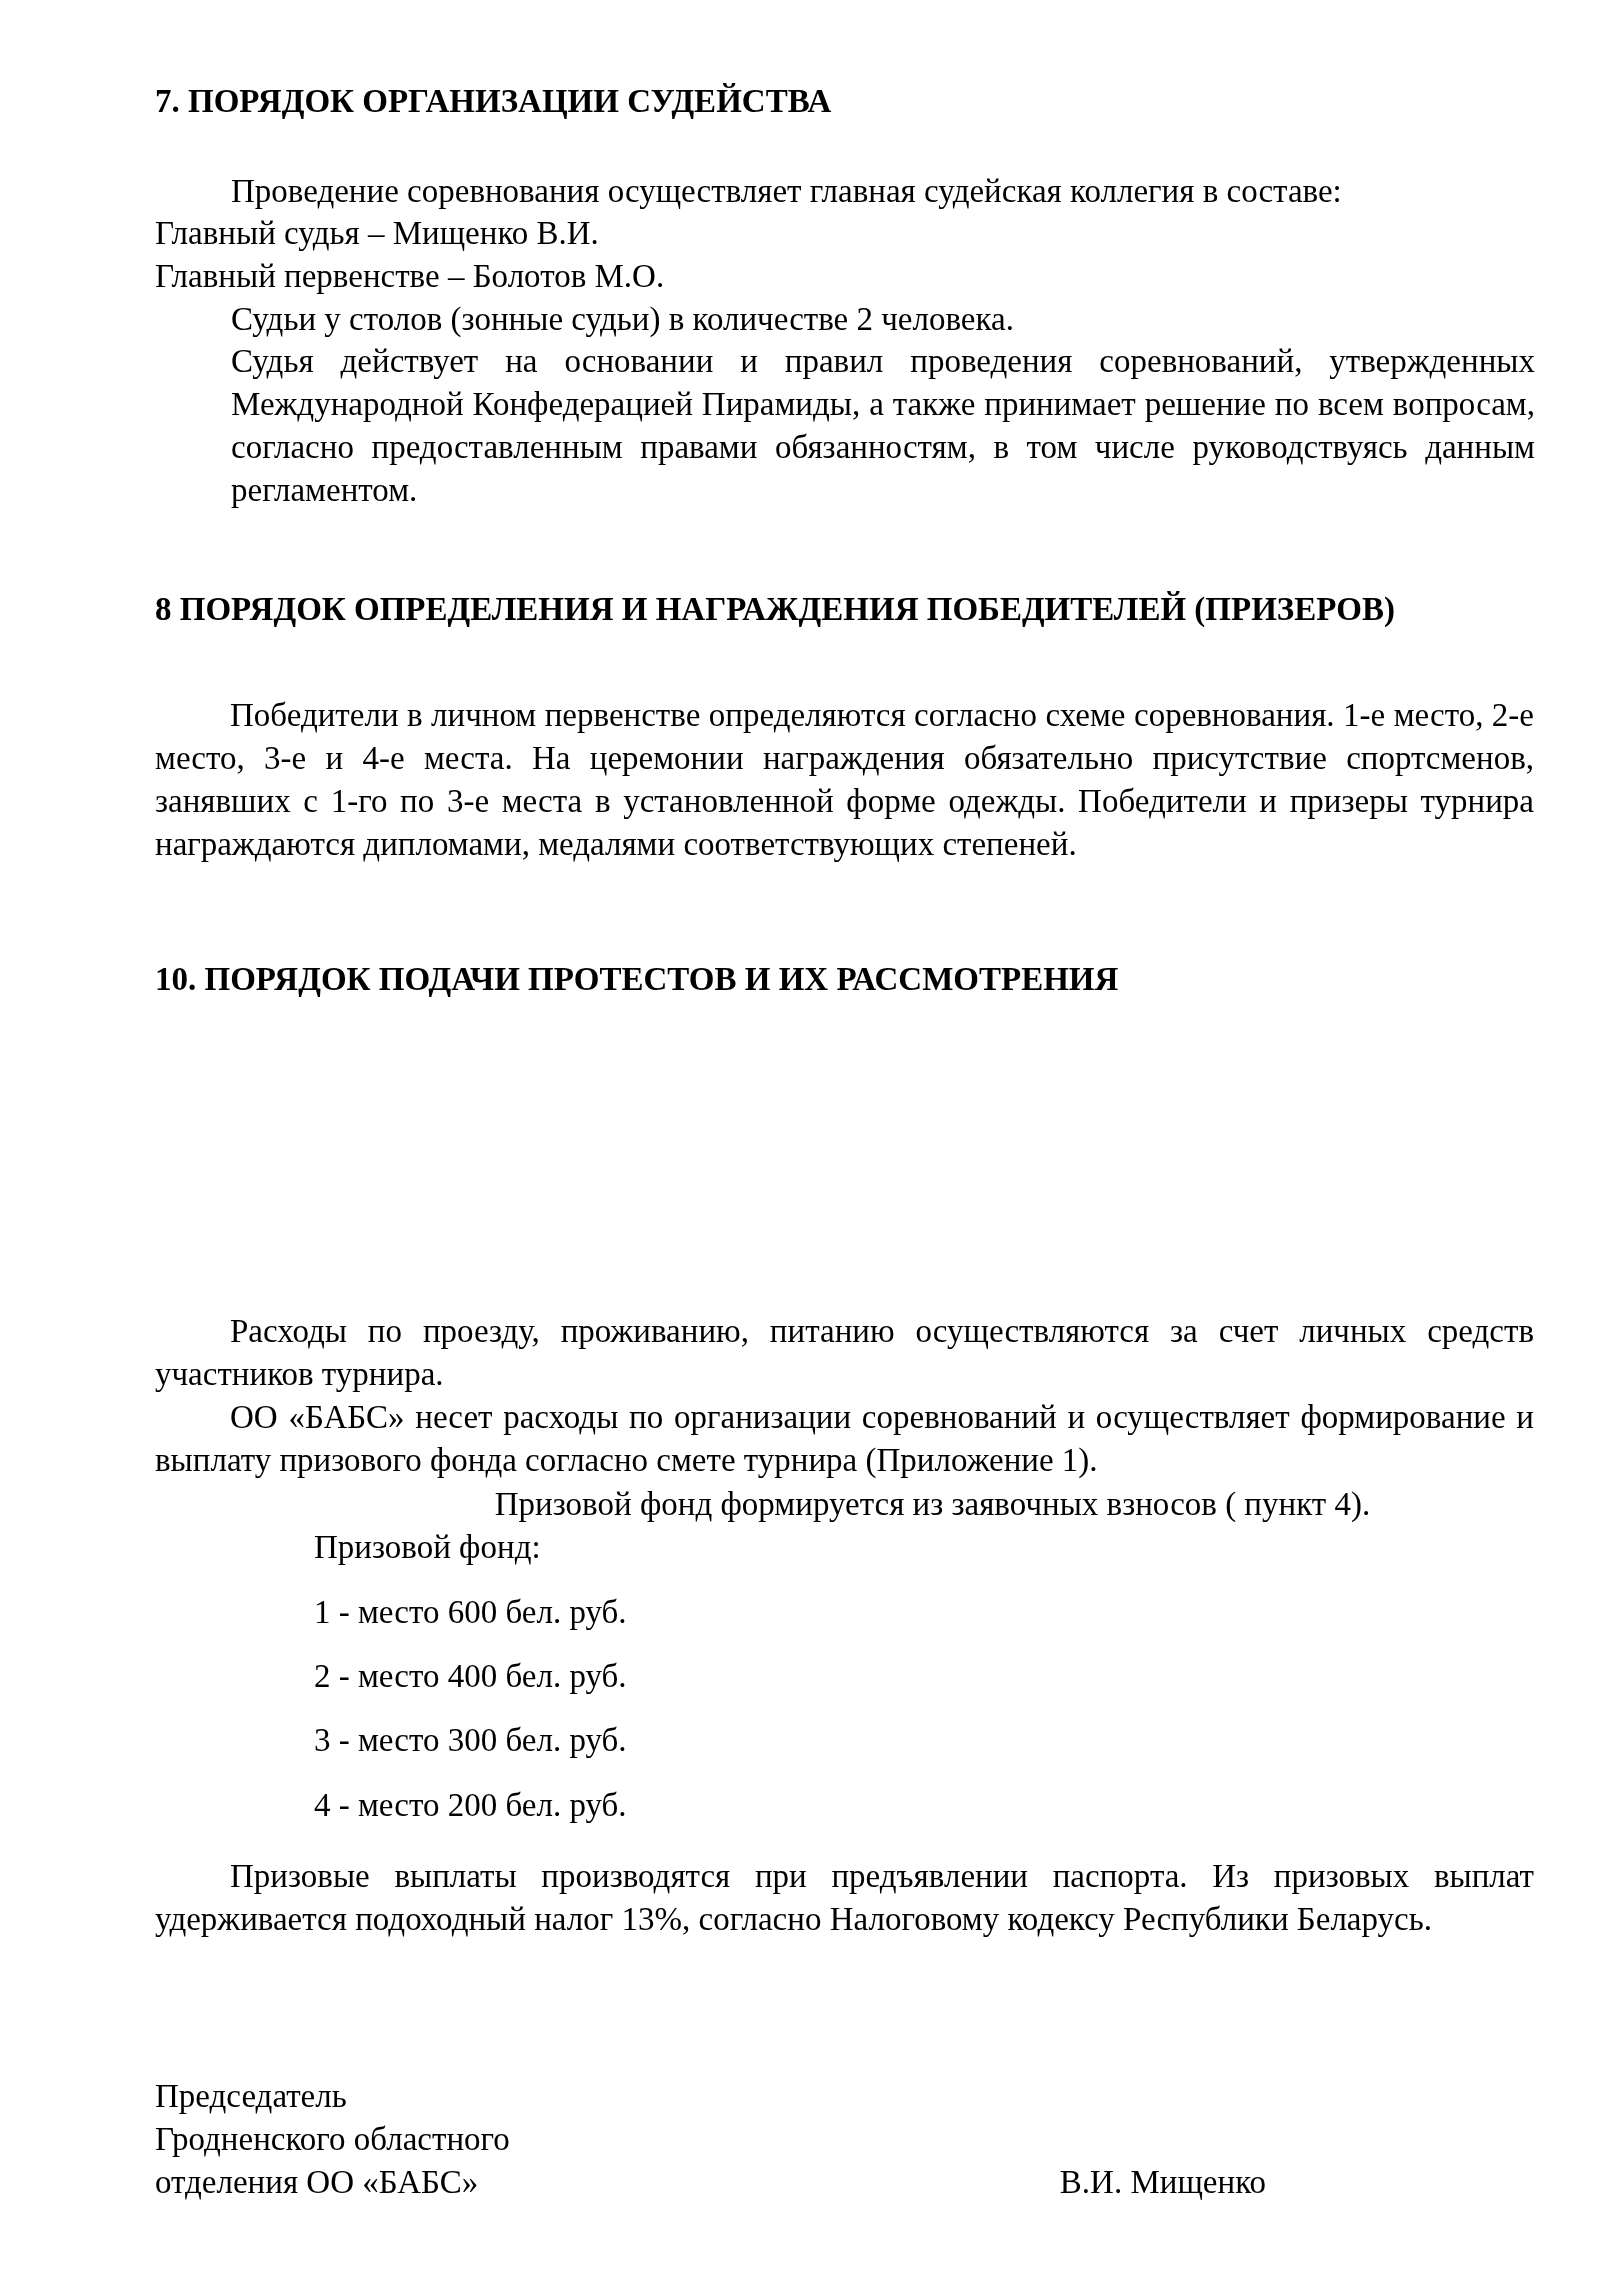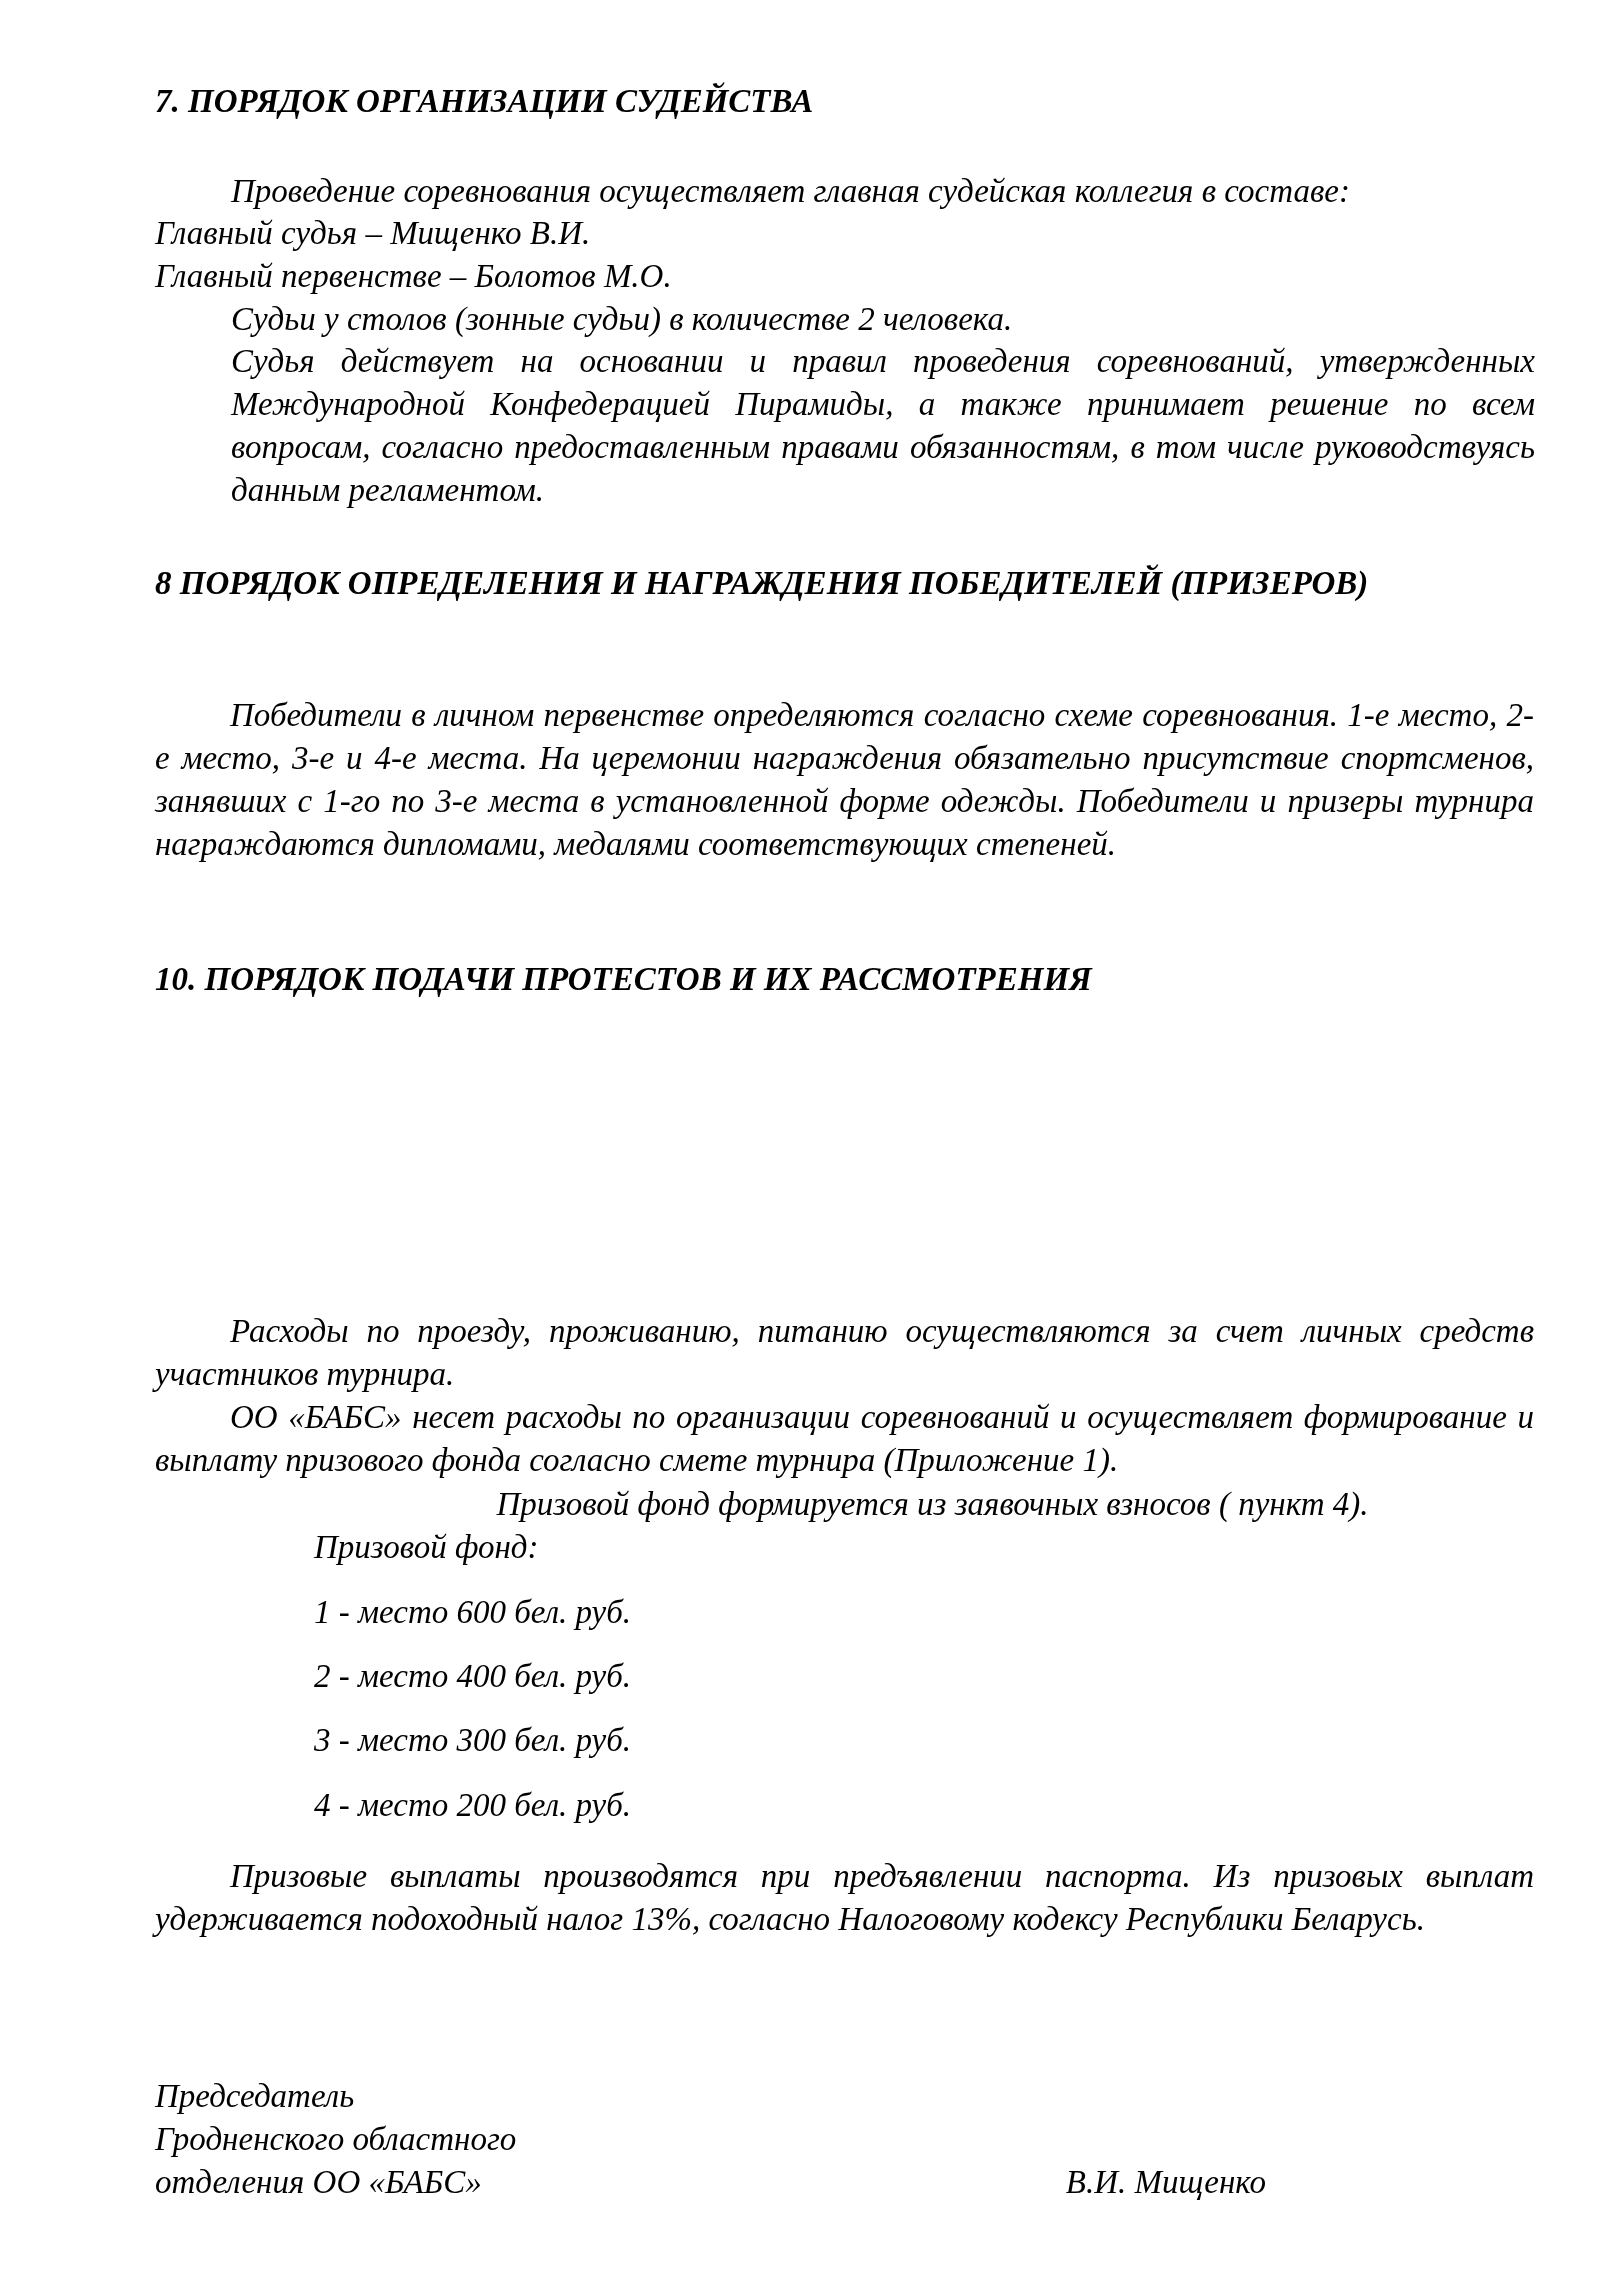--- a/index.html
+++ b/index.html
@@ -1,21 +1,21 @@
 <!DOCTYPE html>
 <html style="font-size:13.5px"><head>
   <meta charset="utf-8">
   <style>
     html, body { margin: 0; padding: 0; background: #ffffff; }
     body { width: 1622px; height: 2295px; position: relative; overflow: hidden; }
     .page {
       position: absolute; left: 0; top: 0; width: 1388px; height: 2295px;
       background: #ffffff; color: #000000;
       font-family: "Liberation Serif", "DejaVu Serif", serif;
-      font-size: 33px; line-height: 44px; font-style: italic;
+      font-size: 33px; line-height: 44px;
     }
     .abs { position: absolute; }
     .h { font-weight: bold; font-size: 33px; left: 155px; width: 1379px; }
     .line { left: 155px; width: 1379px; white-space: nowrap; }
     .ind { left: 231px; }
     .ind2 { left: 243px; }
     .ind3 { left: 314px; }
     .just-block { left: 155px; width: 1379px; text-align: justify; }
     .jb-ind { left: 231px; width: 1304px; text-align: justify; }
     .para { text-indent: 75px; }
@@ -27,21 +27,21 @@
 <div class="page">
 
   <div class="abs h" style="top:79px;">7. ПОРЯДОК ОРГАНИЗАЦИИ СУДЕЙСТВА</div>
 
   <div class="abs line ind" style="top:169px;">Проведение соревнования осуществляет главная судейская коллегия в составе:</div>
   <div class="abs line" style="top:211px;">Главный судья – Мищенко В.И.</div>
   <div class="abs line" style="top:254px;">Главный первенстве – Болотов М.О.</div>
   <div class="abs line ind" style="top:297px;">Судьи у столов (зонные судьи) в количестве 2 человека.</div>
   <div class="abs jb-ind" style="top:340px; line-height:43px;">Судья действует на основании и правил проведения соревнований, утвержденных Международной Конфедерацией Пирамиды, а также принимает решение по всем вопросам, согласно предоставленным правами обязанностям, в том числе руководствуясь данным регламентом.</div>
 
-  <div class="abs just-block" style="top:561px; font-weight:bold; line-height:44px;">8 ПОРЯДОК ОПРЕДЕЛЕНИЯ И НАГРАЖДЕНИЯ ПОБЕДИТЕЛЕЙ (ПРИЗЕРОВ)</div>
+  <div class="abs just-block" style="top:587px; font-weight:bold; line-height:44px;">8 ПОРЯДОК ОПРЕДЕЛЕНИЯ И НАГРАЖДЕНИЯ ПОБЕДИТЕЛЕЙ (ПРИЗЕРОВ)</div>
   <div class="abs just-block para" style="top:694px; line-height:43px;">Победители в личном первенстве определяются согласно схеме соревнования. 1-е место, 2-е место, 3-е и 4-е места. На церемонии награждения обязательно присутствие спортсменов, занявших с 1-го по 3-е места в установленной форме одежды. Победители и призеры турнира награждаются дипломами, медалями соответствующих степеней.</div>
 
   <div class="abs h" style="top:957px;">10. ПОРЯДОК ПОДАЧИ ПРОТЕСТОВ И ИХ РАССМОТРЕНИЯ</div>
 
   <div class="abs just-block para" style="top:1310px; line-height:43px;">Расходы по проезду, проживанию, питанию осуществляются за счет личных средств участников турнира.</div>
   <div class="abs just-block para" style="top:1396px; line-height:43px;">ОО «БАБС» несет расходы по организации соревнований и осуществляет формирование и выплату призового фонда согласно смете турнира (Приложение 1).</div>
   <div class="abs line ind2" style="top:1482px;text-align:center;">Призовой фонд формируется из заявочных взносов ( пункт 4).</div>
   <div class="abs line ind3" style="top:1525px;">Призовой фонд:</div>
 
   <div class="abs line ind3" style="top:1590px;">1 - место 600 бел. руб.</div>

